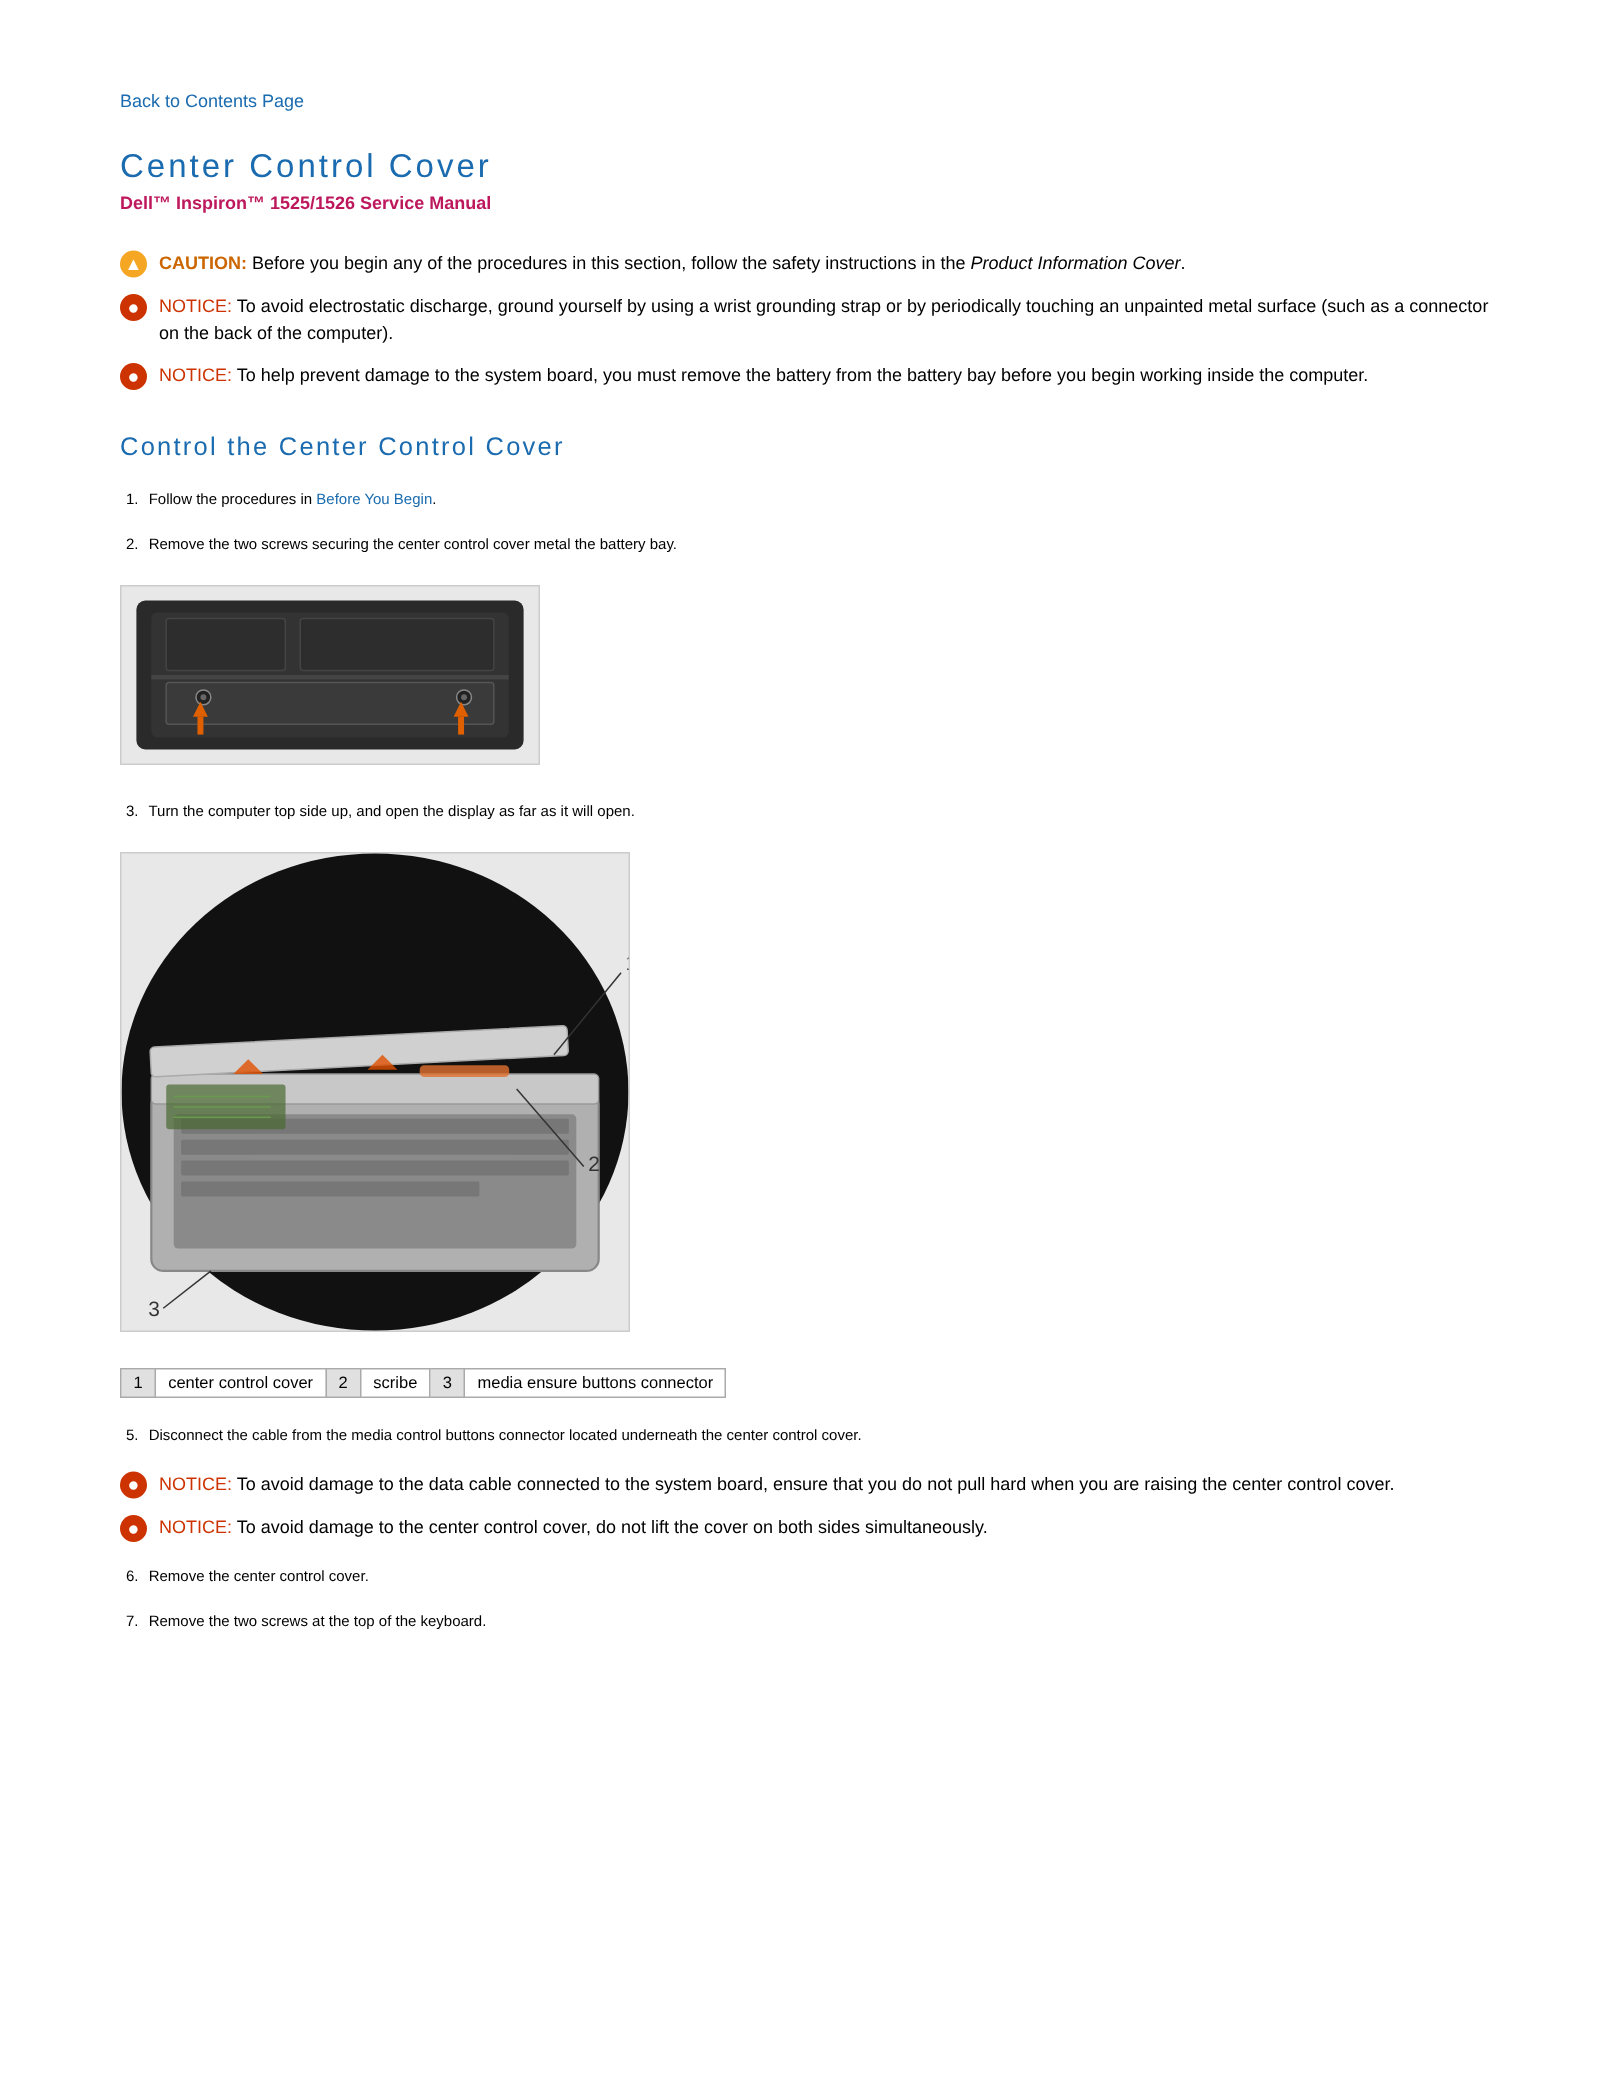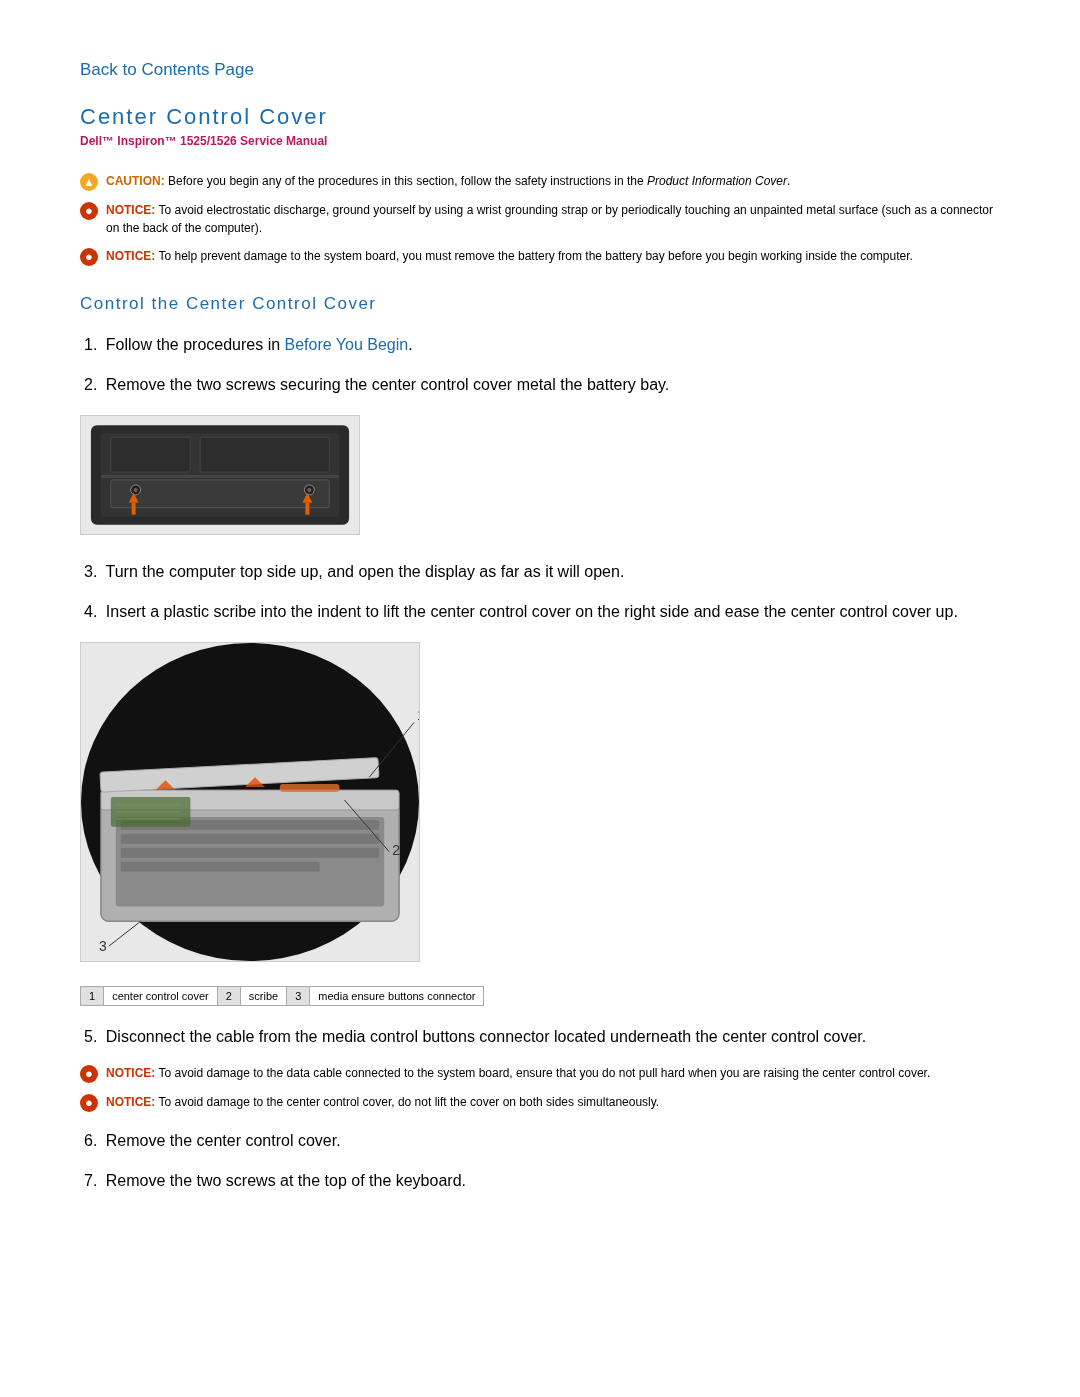--- a/index.html
+++ b/index.html
@@ -6,21 +6,21 @@
     body {
       background: #ffffff;
       font-family: Arial, Helvetica, sans-serif;
       font-size: 13px;
       color: #000000;
       padding: 60px 80px 60px 80px;
       max-width: 1080px;
     }
     a { color: #1a6baf; text-decoration: none; }
     .back-link {
-      font-size: 17px;
+      font-size: 12px;
       margin-bottom: 24px;
       display: block;
     }
     .page-title {
       font-size: 22px;
       font-weight: normal;
       color: #1a6baf;
       letter-spacing: 2px;
       margin-bottom: 4px;
     }
@@ -56,38 +56,38 @@
       font-size: 12px;
       font-weight: bold;
     }
     .notice-circle-icon {
       background: #cc3300;
       color: white;
       font-size: 13px;
       font-weight: bold;
     }
     .caution-label { color: #cc6600; font-weight: bold; }
-    .notice-label { color: #cc3300; font-weight: bold; }
+    .notice-label { color: #cc3300; font-weight: normal; }
     .notices-section { margin-bottom: 28px; }
     .section-heading {
       font-size: 17px;
       color: #1a6baf;
       letter-spacing: 1.5px;
       font-weight: normal;
       margin-bottom: 18px;
       margin-top: 10px;
     }
     .steps-list {
       list-style: none;
       padding: 0;
       margin: 0;
     }
     .steps-list li {
       margin-bottom: 14px;
-      font-size: 16px;
+      font-size: 10px;
       line-height: 1.6;
       padding-left: 4px;
     }
     .step-num {
       display: inline;
       margin-right: 4px;
     }
     .image-container {
       margin: 18px 0 24px 0;
       display: flex;
@@ -216,24 +216,20 @@
       <rect x="30" y="22" width="80" height="35" rx="2" fill="#2d2d2d" stroke="#444" stroke-width="1"></rect>
       <rect x="120" y="22" width="130" height="35" rx="2" fill="#2d2d2d" stroke="#444" stroke-width="1"></rect>
     </svg>
   </div>
 </div>
 
 <ol class="steps-list" style="margin-top:10px;">
   <li style="margin-bottom:14px;">
     <span class="step-num">3.</span>
     <span>Turn the computer top side up, and open the display as far as it will open.</span>
-  </li>
-  <li style="margin-bottom:14px;">
-    <span class="step-num">4.</span>
-    <span>Insert a plastic scribe into the indent to lift the center control cover on the right side and ease the center control cover up.</span>
   </li>
 </ol>
 
 <div class="image-container">
   <div class="image-box image-box-2">
     <svg viewBox="0 0 340 320" xmlns="http://www.w3.org/2000/svg" width="340" height="320">
 
       <ellipse cx="170" cy="160" rx="170" ry="160" fill="#111111"></ellipse>
 
       <rect x="20" y="160" width="300" height="120" rx="8" fill="#b0b0b0" stroke="#888" stroke-width="1.5"></rect>

